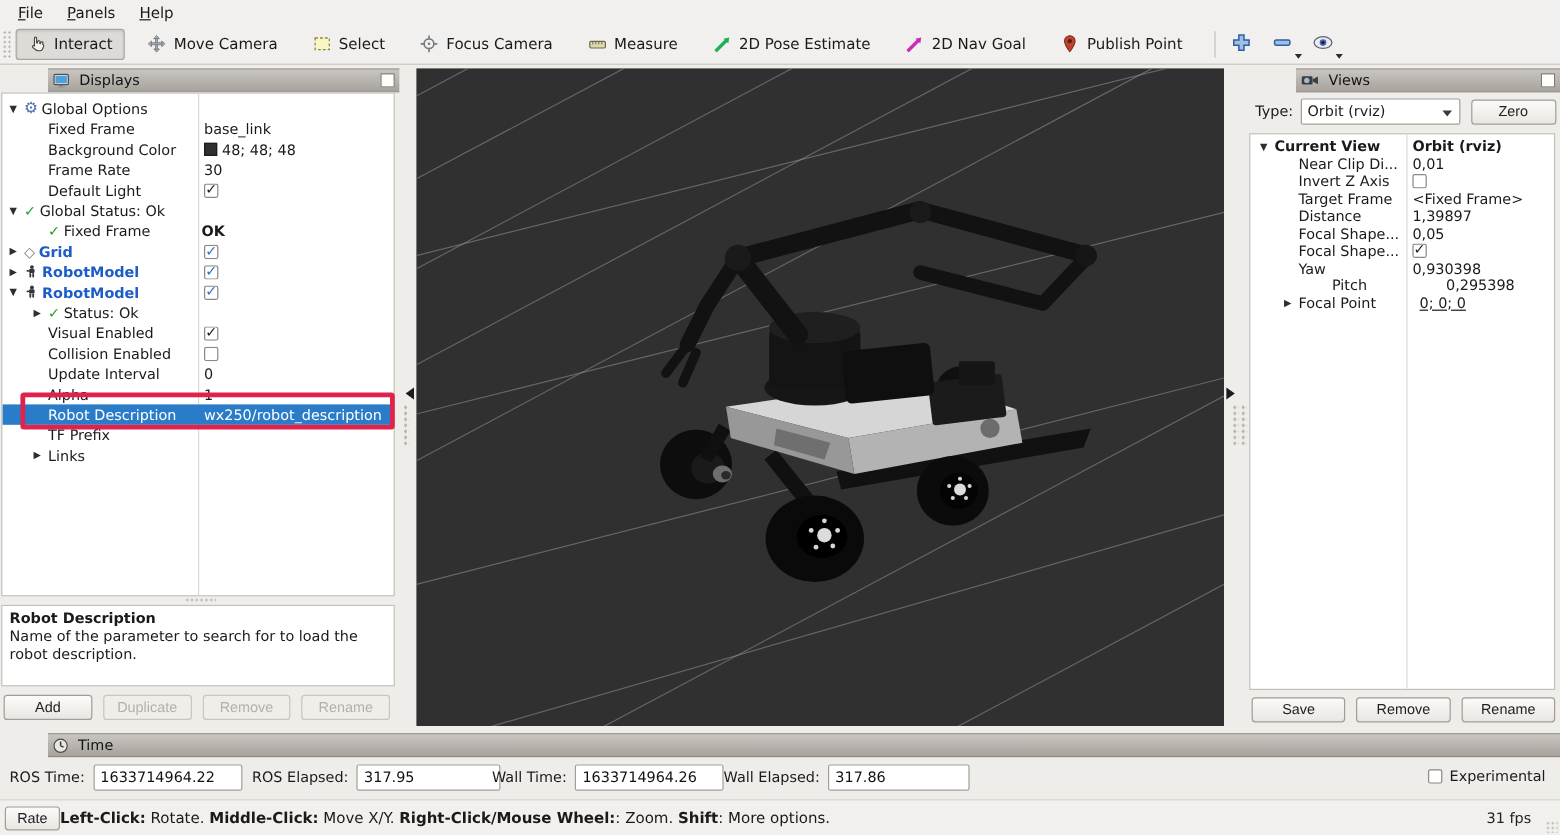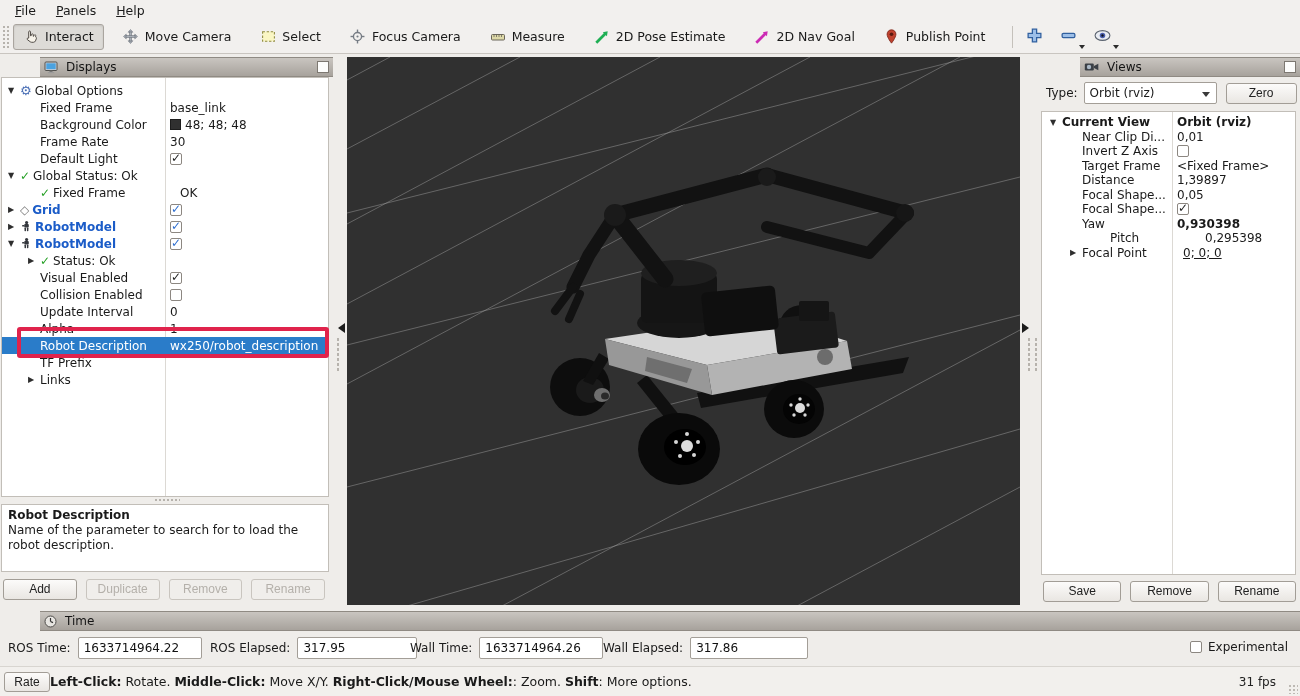--- a/index.html
+++ b/index.html
@@ -310,21 +310,21 @@
           <div class="tcell-r" style="padding-left: 5px; flex: 1 1 0%;">
             <span class="tval"></span>
           </div>
         </div>
         <div class="trow" style="height: 17px;">
           <div class="tcell-l" style="width: 163px; padding-left: 24px;">
             <span class="exp"></span>
             <span class="ticn glyph-check">✓</span>
             <span class="tlabel">Fixed Frame</span>
           </div>
-          <div class="tcell-r" style="padding-left: 15px; flex: 1 1 0%;">
+          <div class="tcell-r" style="padding-left: 3px; flex: 1 1 0%; font-weight: bold;">
             <span class="tval">
               <span>OK</span>
             </span>
           </div>
         </div>
         <div class="trow" style="height: 17px;">
           <div class="tcell-l" style="width: 163px; padding-left: 4px;">
             <span class="exp">▶</span>
             <span class="ticn glyph-grid">◇</span>
             <span class="tlabel blue">Grid</span>
@@ -656,21 +656,21 @@
           </div>
           <div class="tcell-r" style="padding-left: 5px; flex: 1 1 0%;">
             <span class="cb checked"></span>
           </div>
         </div>
         <div class="trow" style="height: 14.5px;">
           <div class="tcell-l" style="width: 130px; padding-left: 26px;">
             <span class="exp"></span>
             <span class="tlabel">Yaw</span>
           </div>
-          <div class="tcell-r" style="padding-left: 5px; flex: 1 1 0%; font-weight: bold;">
+          <div class="tcell-r" style="padding-left: 5px; flex: 1 1 0%;">
             <span class="tval">
               <span>0,930398</span>
             </span>
           </div>
         </div>
         <div class="trow" style="height: 14.5px; padding-left: 28px;">
           <div class="tcell-l" style="width: 130px; padding-left: 26px;">
             <span class="exp"></span>
             <span class="tlabel">Pitch</span>
           </div>

